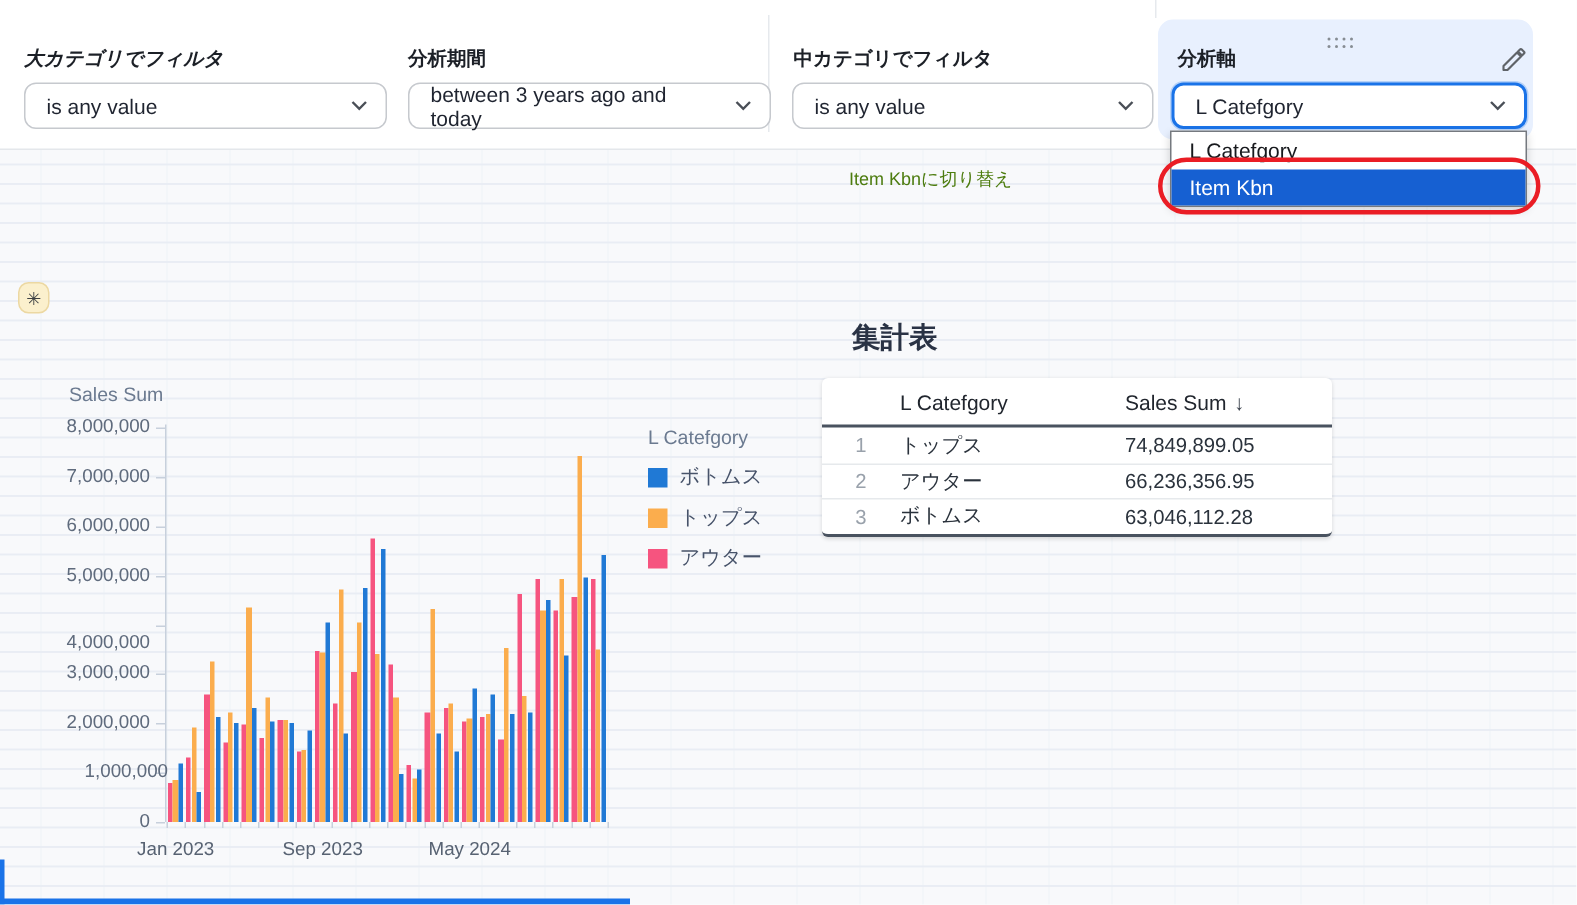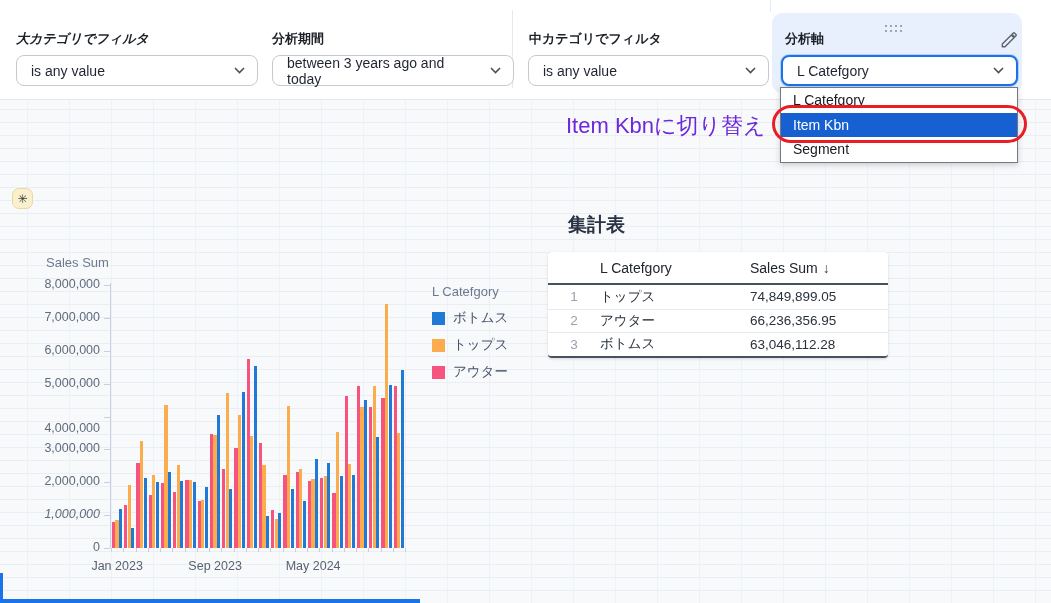--- a/index.html
+++ b/index.html
@@ -16,21 +16,21 @@
   .axis-panel { position:absolute; left:772px; top:13px; width:250px; height:80px; background:#e8f0fe; border-radius:10px; }
   .drag-dots { position:absolute; left:884px; top:24px; display:grid; grid-template-columns:repeat(4,4px); grid-template-rows:repeat(2,4px); gap:1px; cursor:grab; }
   .drag-dots i { width:2px; height:2px; border-radius:50%; background:#868c93; display:block; margin:auto; }
   .edit-btn { position:absolute; left:999px; top:30px; width:20px; height:20px; cursor:pointer; }
 
   
   .menu { position:absolute; left:780px; top:87px; width:238px; background:#fff; border:1px solid #75797f; box-shadow:0 2px 6px rgba(0,0,0,.18); z-index:9; }
   .menu-item { height:24.5px; line-height:24.5px; padding-left:12px; font-size:14px; color:#17191d; cursor:pointer; }
   .menu-item.selected { background:#1660d2; color:#ffffff; }
   .red-ring { position:absolute; left:772px; top:105px; width:255px; height:38px; border:3px solid #ea1d25; border-radius:19px; z-index:10; pointer-events:none; }
-  .annotation { position:absolute; left:566px; top:111px; width:182px; font-size:22px; color:#6d28d9; z-index:10; white-space:nowrap; }
+  .annotation { position:absolute; left:566px; top:111px; width:182px; font-size:12px; color:#4d7c0f; z-index:10; white-space:nowrap; }
 
   
   .canvas { position:absolute; left:0; top:100px; width:1051px; height:503px;
     background-color:#f8f9fb;
     background-image:
       linear-gradient(to bottom, #e9edf4 1px, transparent 1px),
       linear-gradient(to right, #eef2f7 1px, transparent 1px);
     background-size:100% 13px, 42px 100%;
     background-position:0 9px, 27px 0; }
   .dash-title { position:absolute; left:42px; top:134px; font-size:26px; font-weight:bold; color:#323b4f; letter-spacing:.3px; z-index:2; }
@@ -120,34 +120,33 @@
       <span>L Catefgory</span>
       <svg class="chev" viewBox="0 0 11 7">
           <polyline points="1,1 5.5,5.5 10,1" fill="none" stroke="#4a4f57" stroke-width="1.6"></polyline>
         </svg>
     </div>
   </div>
 
   <div class="menu">
       <div class="menu-item">L Catefgory</div>
       <div class="menu-item selected">Item Kbn</div>
-      <div class="menu-item">Segment</div>
     </div>
   <div class="red-ring"></div>
   <div class="annotation">Item Kbnに切り替え</div>
 
   <div class="badge">✳</div>
   <div class="section-title" style="left:568px; top:212px;">集計表</div>
 
   <div class="axis-text" style="left:46px; top:255px;">Sales Sum</div>
   <div class="yaxis-line"></div>
   <div>
       <div class="ytick-label" style="left: 8px; top: 540px;">0</div>
       <div class="tickmark" style="left: 104px; top: 548px; width: 6px; height: 1px;"></div>
-      <div class="ytick-label" style="left: 8px; top: 507.125px; font-style: italic;">1,000,000</div>
+      <div class="ytick-label" style="left: 20px; top: 507.125px;">1,000,000</div>
       <div class="tickmark" style="left: 104px; top: 515.125px; width: 6px; height: 1px;"></div>
       <div class="ytick-label" style="left: 8px; top: 474.25px;">2,000,000</div>
       <div class="tickmark" style="left: 104px; top: 482.25px; width: 6px; height: 1px;"></div>
       <div class="ytick-label" style="left: 8px; top: 441.375px;">3,000,000</div>
       <div class="tickmark" style="left: 104px; top: 449.375px; width: 6px; height: 1px;"></div>
       <div class="ytick-label" style="left: 8px; top: 421px;">4,000,000</div>
       <div class="tickmark" style="left: 104px; top: 416.5px; width: 6px; height: 1px;"></div>
       <div class="ytick-label" style="left: 8px; top: 375.625px;">5,000,000</div>
       <div class="tickmark" style="left: 104px; top: 383.625px; width: 6px; height: 1px;"></div>
       <div class="ytick-label" style="left: 8px; top: 342.75px;">6,000,000</div>

